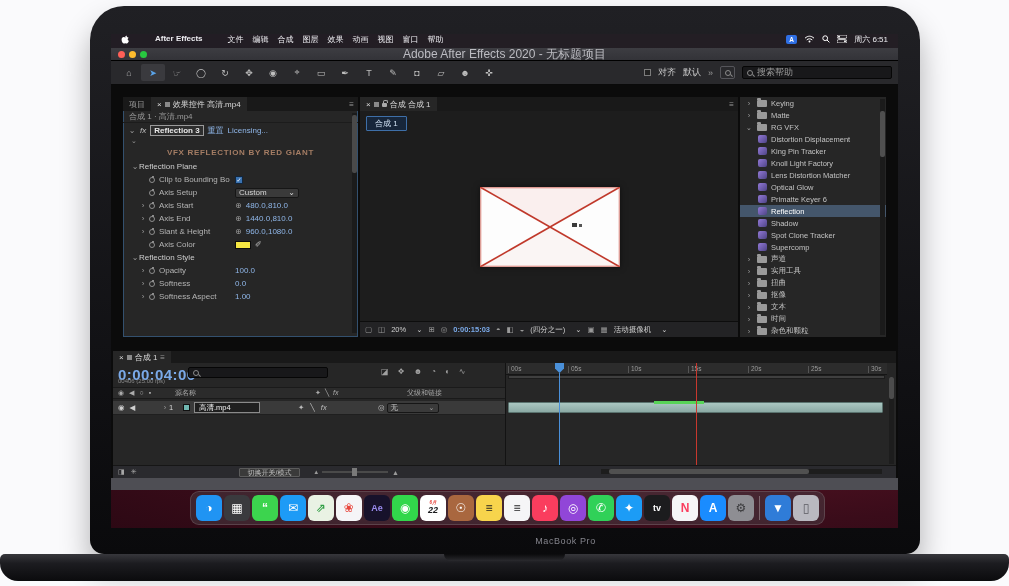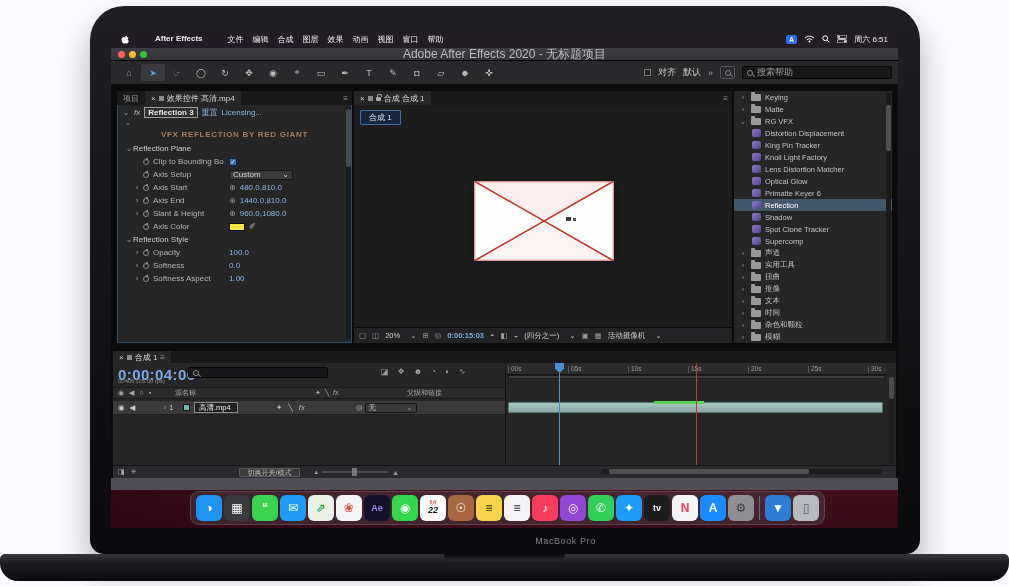--- a/index.html
+++ b/index.html
@@ -33,21 +33,21 @@
   .tool.active{color:#5aa3e8;background:#3a3a3e}
   .tb-right{margin-left:auto;display:flex;align-items:center;gap:7px}
   .cbox-sm{width:7px;height:7px;border:1px solid #7c7c7c;background:#222;display:inline-block}
   .ws{color:#d0d0d0}
   .tb-iconbox{width:15px;height:13px;border:1px solid #55555a;border-radius:2px;display:flex;align-items:center;justify-content:center}
   .searchbox{display:flex;align-items:center;gap:4px;width:150px;height:13px;background:#18181a;border:1px solid #060606;border-radius:2px;padding:0 4px;color:#9a9a9a}
   .mag{width:6px;height:6px;border:1px solid #8a8a8a;border-radius:50%;position:relative;display:inline-block;flex:none}
   .mag::after{content:'';position:absolute;width:3px;height:1px;background:#8a8a8a;transform:rotate(45deg);right:-3px;bottom:-1px}
 
   
-  .panels{position:absolute;top:37px;left:0;right:0;height:264px;display:flex;gap:2px;padding:6px;background:#0b0b0b}
+  .panels{position:absolute;top:37px;left:0;right:0;height:264px;display:flex;gap:2px;padding:12px;background:#0b0b0b}
   .panel{background:#262626;position:relative;overflow:hidden}
   .p-left{width:235px;box-shadow:inset 0 0 0 1px #33506e}
   .p-center{width:378px}
   .p-right{flex:1}
   .tabs{height:14px;background:#191919;display:flex;align-items:stretch;font-size:8px;color:#969696}
   .tab{display:flex;align-items:center;gap:3px;padding:0 6px}
   .tab.active{background:#262626;color:#d8d8d8}
   .tab-sq{width:5px;height:5px;background:#8a8a8a;display:inline-block}
   .tabs .menu-end{margin-left:auto;padding:0 4px;display:flex;align-items:center;color:#9a9a9a}
   .lock{width:5px;height:4px;background:#aaa;position:relative;border-radius:1px;display:inline-block;margin-top:2px}
@@ -106,21 +106,21 @@
   #tl-hicons{position:absolute;left:268px;top:4px;display:flex;gap:9px;color:#a0a0a0;font-size:8px}
   .colhead{position:absolute;top:24px;left:0;width:392px;height:12px;background:#2b2b2b;border-top:1px solid #1a1a1a;border-bottom:1px solid #1a1a1a;display:flex;align-items:center;font-size:7px;color:#ababab}
   .colhead .avh{display:flex;gap:5px;padding-left:5px;width:62px}
   .colhead .srcname{width:140px}
   .colhead .swh{display:flex;gap:4px;width:88px}
   .colhead .parenth{padding-left:4px}
   .layer-row{position:absolute;top:38px;left:0;width:392px;height:14px;background:#3a3a3a;border-bottom:1px solid #1f1f1f;display:flex;align-items:center;font-size:7.5px;color:#d6d6d6}
   .layer-row .avc{display:flex;gap:5px;padding-left:5px;width:48px;color:#cfcfcf}
   .lyr-idx{width:14px}
   .lyr-color{width:7px;height:7px;background:#6fb6b0;border:1px solid #101010;margin-right:4px}
-  .lyr-name{border:1px solid #8a8a8a;background:#1f1f1f;color:#efefef;padding:0 4px;height:11px;line-height:10px;width:44px}
+  .lyr-name{border:1px solid #8a8a8a;background:#1f1f1f;color:#efefef;padding:0 4px;height:11px;line-height:10px;width:66px}
   .lyr-sw{display:flex;gap:6px;margin-left:38px;width:80px;color:#bdbdbd}
   .pickwhip{color:#bdbdbd}
   .parent-dd{width:52px;height:10px;background:#3a3a3a;border:1px solid #161616;border-radius:2px;display:flex;align-items:center;justify-content:space-between;padding:0 3px;color:#d0d0d0;margin-left:2px}
   .rzone{position:absolute;left:392px;top:0;right:9px;bottom:13px;border-left:1px solid #131313;background:#262626}
   .ruler{position:absolute;top:0;left:0;right:0;height:12px;background:#2c2c2c;border-bottom:1px solid #151515}
   .ruler .rlab{position:absolute;top:2px;font-size:6.5px;color:#9a9a9a}
   .ruler .rlab::before{content:'';position:absolute;left:-3px;top:1px;width:1px;height:7px;background:#555}
   .workarea{position:absolute;top:12px;left:2px;right:2px;height:4px;background:#3f3f3f;border:1px solid #1c1c1c}
   .lyr-bar{position:absolute;top:39px;left:2px;right:4px;height:11px;background:linear-gradient(#aac6c1,#8aa9a4);border:1px solid #5a736f;border-radius:1px}
   .green-seg{position:absolute;top:38px;left:148px;width:50px;height:3px;background:#57d357}
@@ -249,20 +249,21 @@
           <span class="tab">
               <span>项目</span>
             </span>
           <span class="tab active">
             <span>×</span>
             <span class="tab-sq"></span>
             <span>效果控件 高清.mp4</span>
           </span>
           <span class="menu-end">≡</span>
         </div>
+        <div class="crumb">合成 1 · 高清.mp4</div>
         <div class="fx-head">
           <span class="twirl">⌄</span>
           <span class="fx-it">fx</span>
           <span class="fx-name">Reflection 3</span>
           <span class="lnk">重置</span>
           <span class="lnk">Licensing...</span>
         </div>
         <div class="fx-twirl">⌄</div>
         <div class="banner">VFX REFLECTION BY RED GIANT</div>
         <div id="ec-rows">

